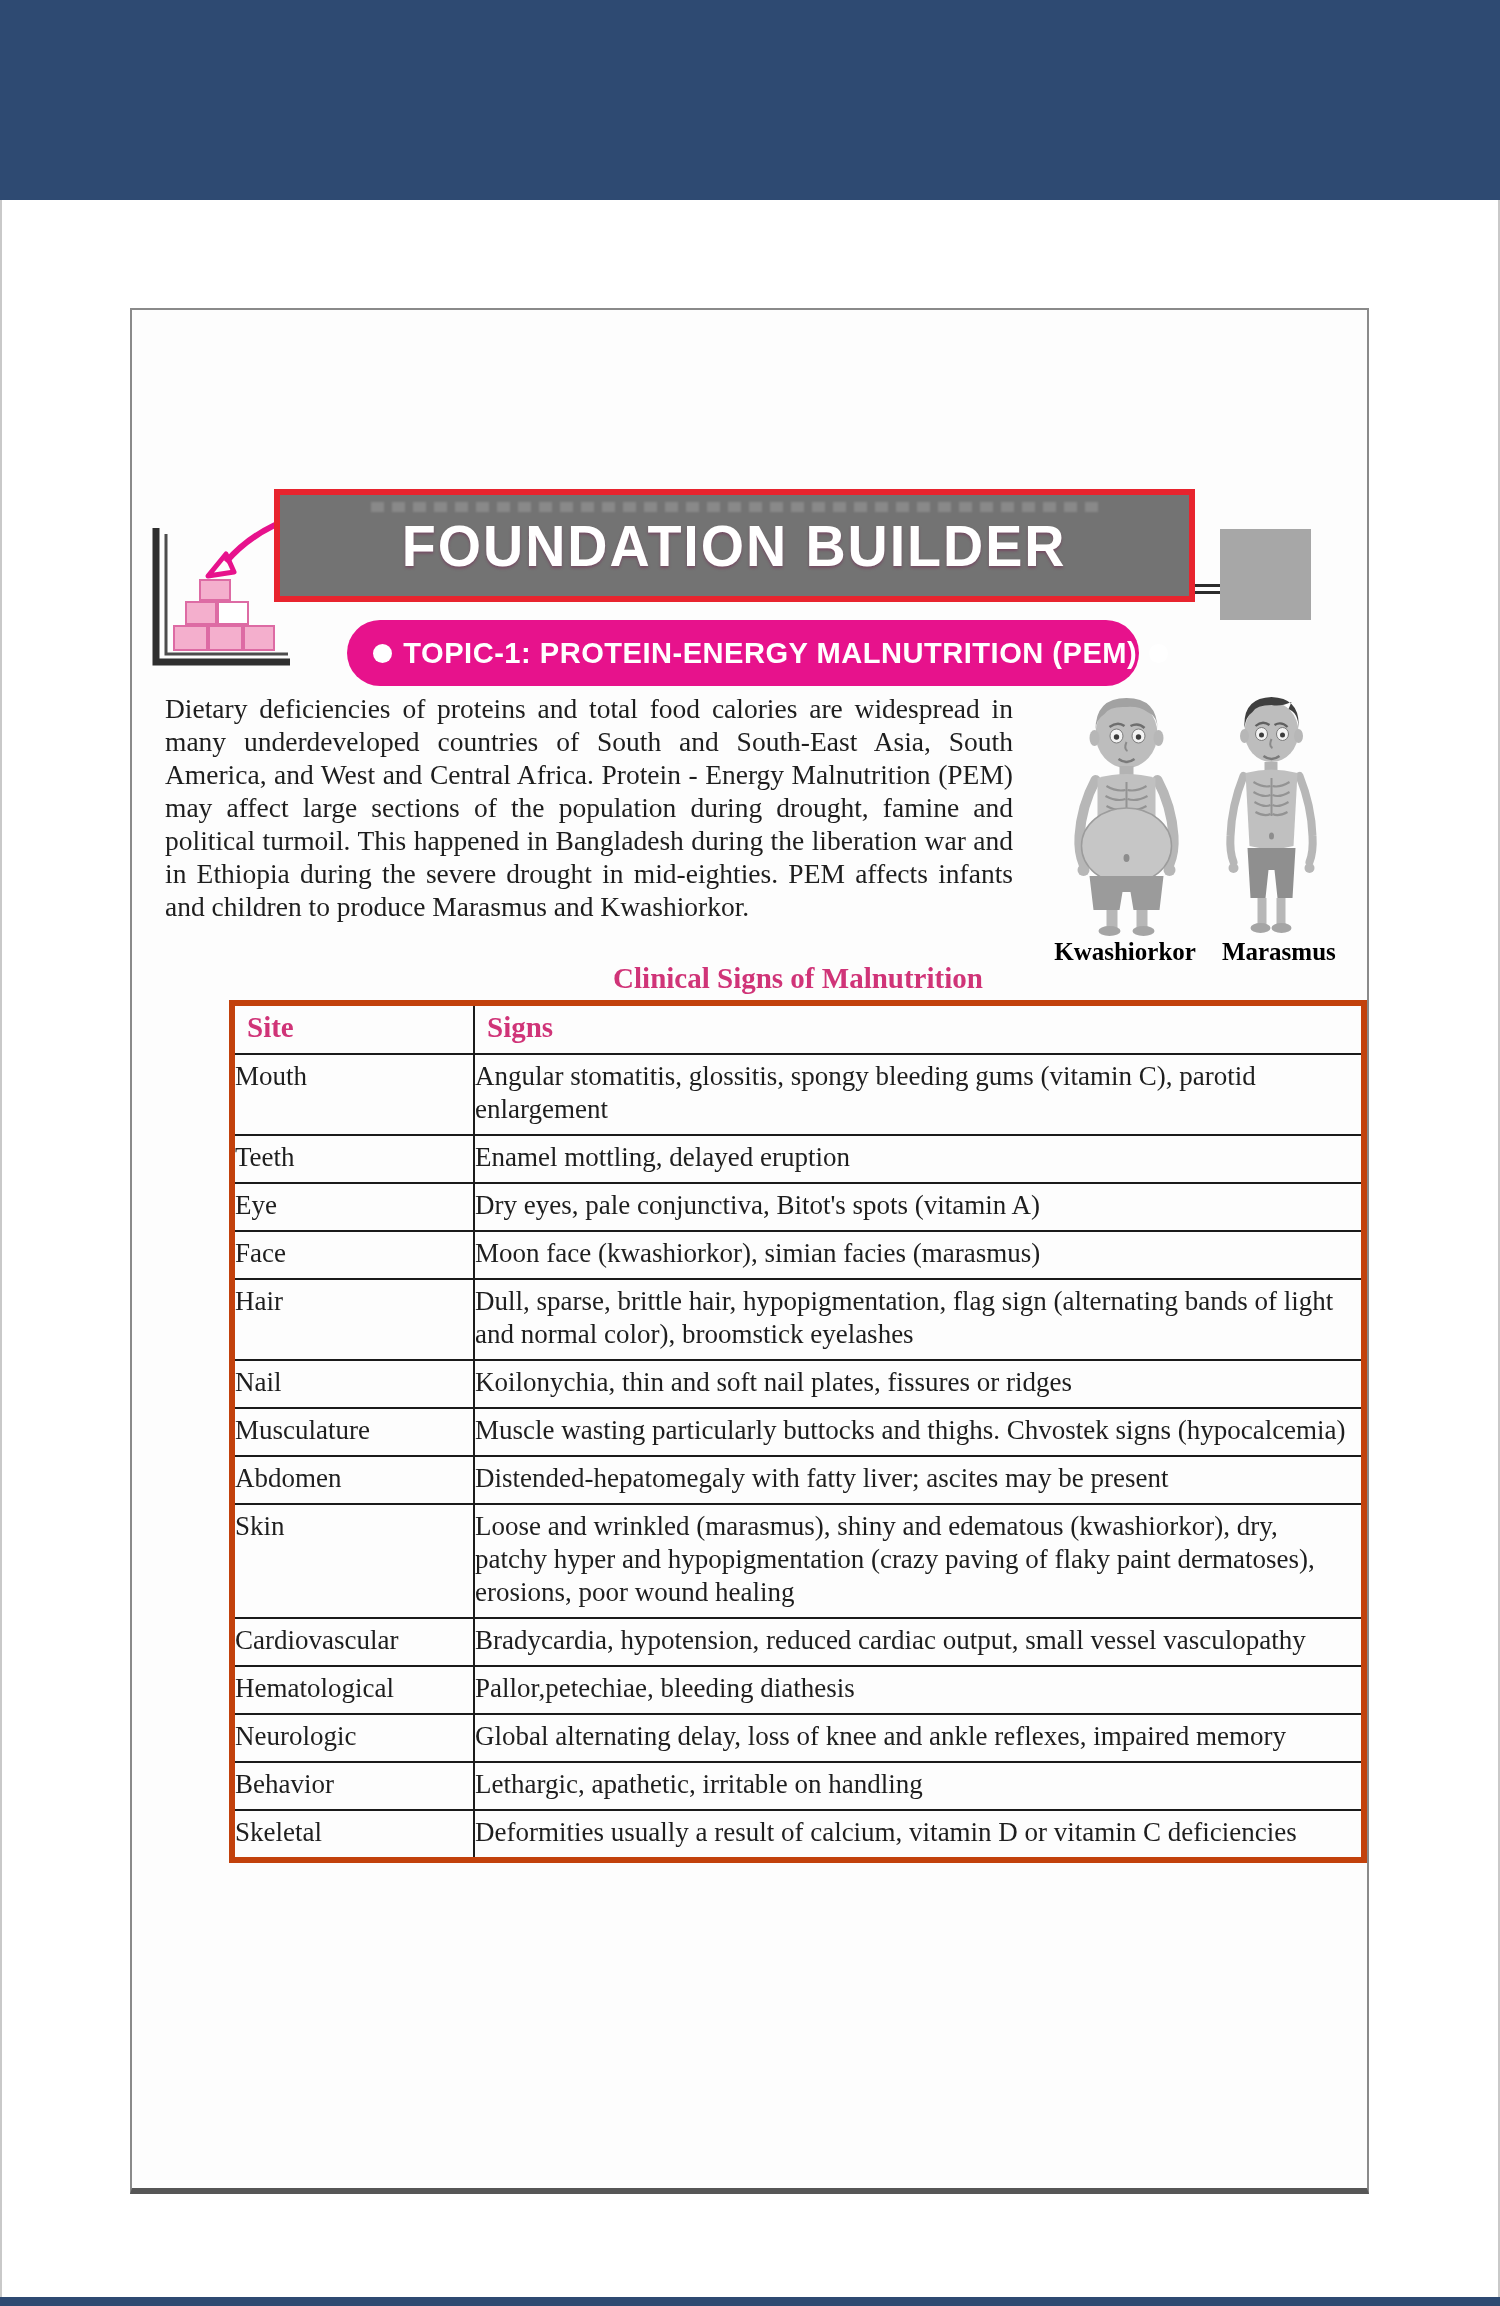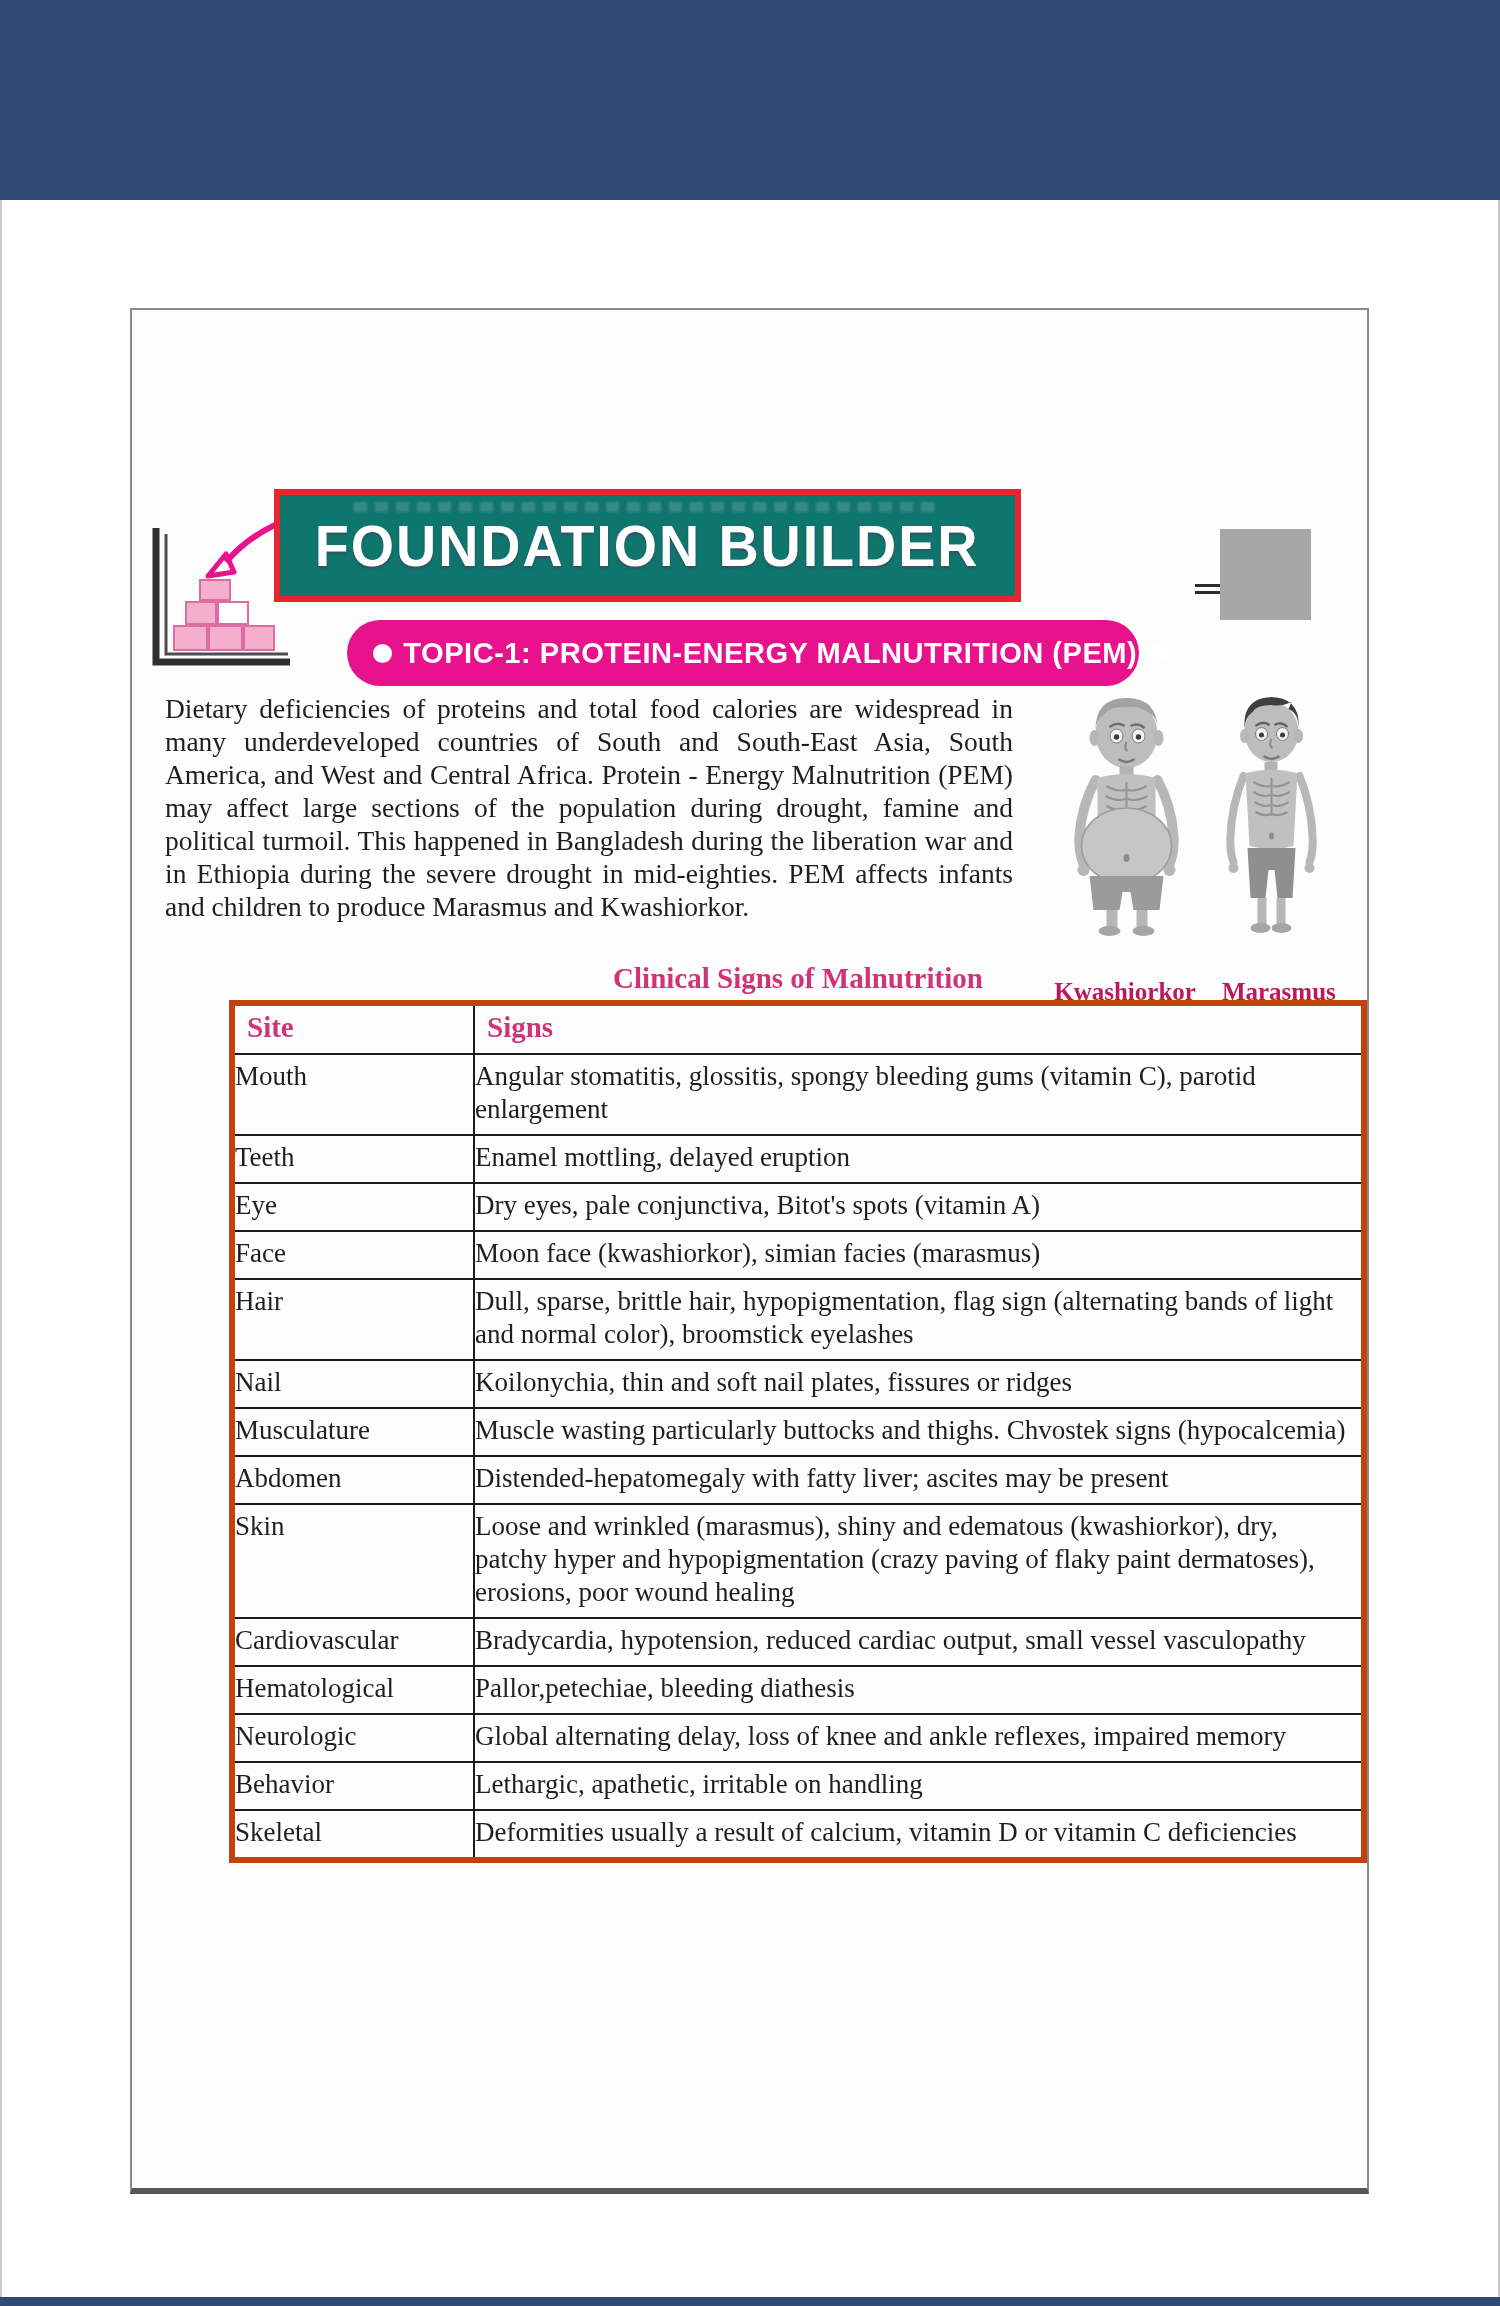--- a/index.html
+++ b/index.html
@@ -24,22 +24,22 @@
   }
 
   
   .page{
     position:absolute;left:130px;top:308px;width:1235px;height:1878px;
     background:#fdfdfd;border:2px solid #8a8a8a;border-bottom:6px solid #565656;z-index:2;
   }
 
   
   .fb-banner{
-    position:absolute;left:142px;top:179px;width:747px;height:113px;
-    background:#0f766e;border:6px solid #e8242e;box-sizing:border-box;z-index:3;
+    position:absolute;left:142px;top:179px;width:921px;height:113px;
+    background:#737373;border:6px solid #e8242e;box-sizing:border-box;z-index:3;
     display:flex;align-items:center;justify-content:center;
   }
   .fb-faint{
     position:absolute;top:7px;left:10%;width:80%;height:10px;opacity:.45;filter:blur(1px);
     background:repeating-linear-gradient(90deg,rgba(255,255,255,.35) 0 13px,rgba(255,255,255,0) 13px 21px);
   }
   .fb-title{
     color:#ffffff;font-family:"Liberation Sans", sans-serif;font-weight:bold;
     font-size:58px;letter-spacing:2px;transform:scaleX(.96);white-space:nowrap;
     text-shadow:0 2px 3px rgba(120,0,70,.35);
@@ -63,21 +63,21 @@
   
   .intro{
     position:absolute;left:33px;top:382px;width:848px;margin:0;
     font-size:27.5px;line-height:33px;color:#1e1e1e;text-align:justify;
   }
 
   
   .figures{position:absolute;left:898px;top:376px;width:330px;height:290px;}
   .figures .pics{display:flex;align-items:flex-end;justify-content:center;gap:12px;}
   .fig-labels{display:flex;justify-content:center;gap:26px;margin-top:2px;}
-  .fig-label{color:#be185d;font-weight:bold;font-size:25px;font-family:"Liberation Serif", serif;margin-top:40px;}
+  .fig-label{color:#000000;font-weight:bold;font-size:25px;font-family:"Liberation Serif", serif;}
 
   
   .table-wrap{position:absolute;left:97px;top:652px;width:1138px;}
   .table-title{
     text-align:center;color:#d03478;font-weight:bold;font-size:29px;margin-bottom:5px;
   }
   table.clinical{border-collapse:collapse;width:100%;border:6px solid #c2410c;background:#fdfdfd;}
   table.clinical th, table.clinical td{
     border:2.5px solid #1b1b1b;vertical-align:top;text-align:left;
   }

